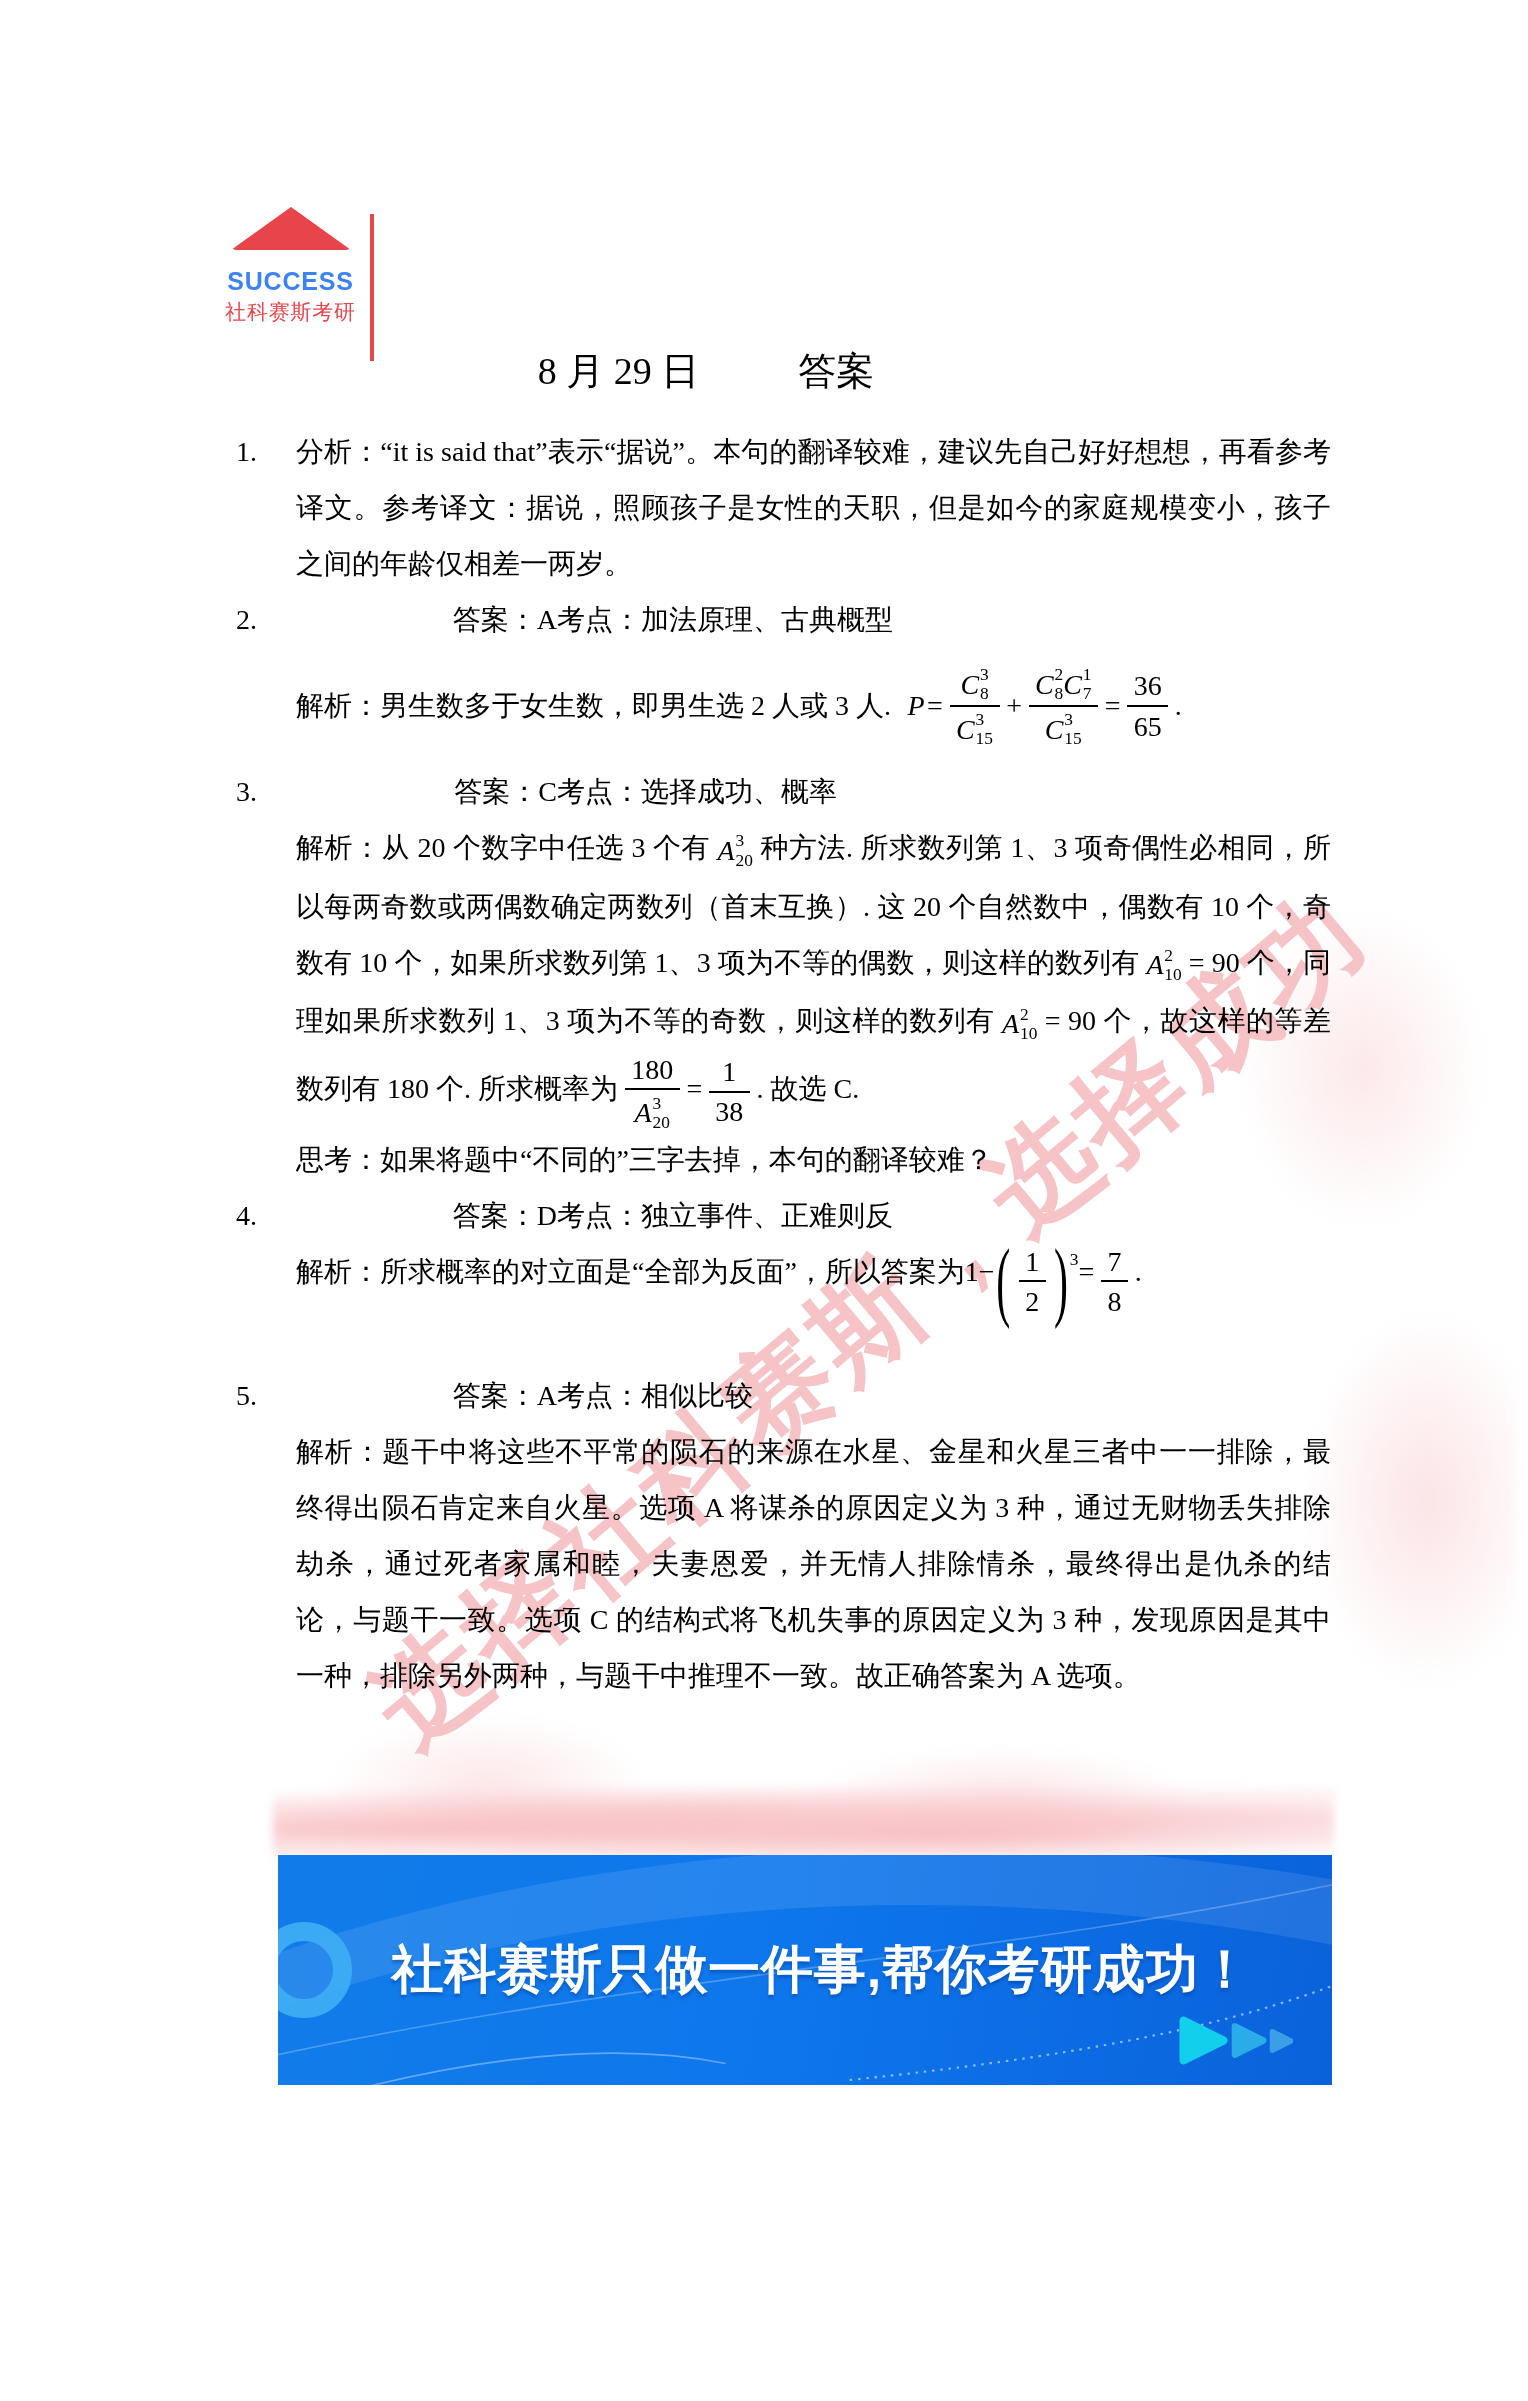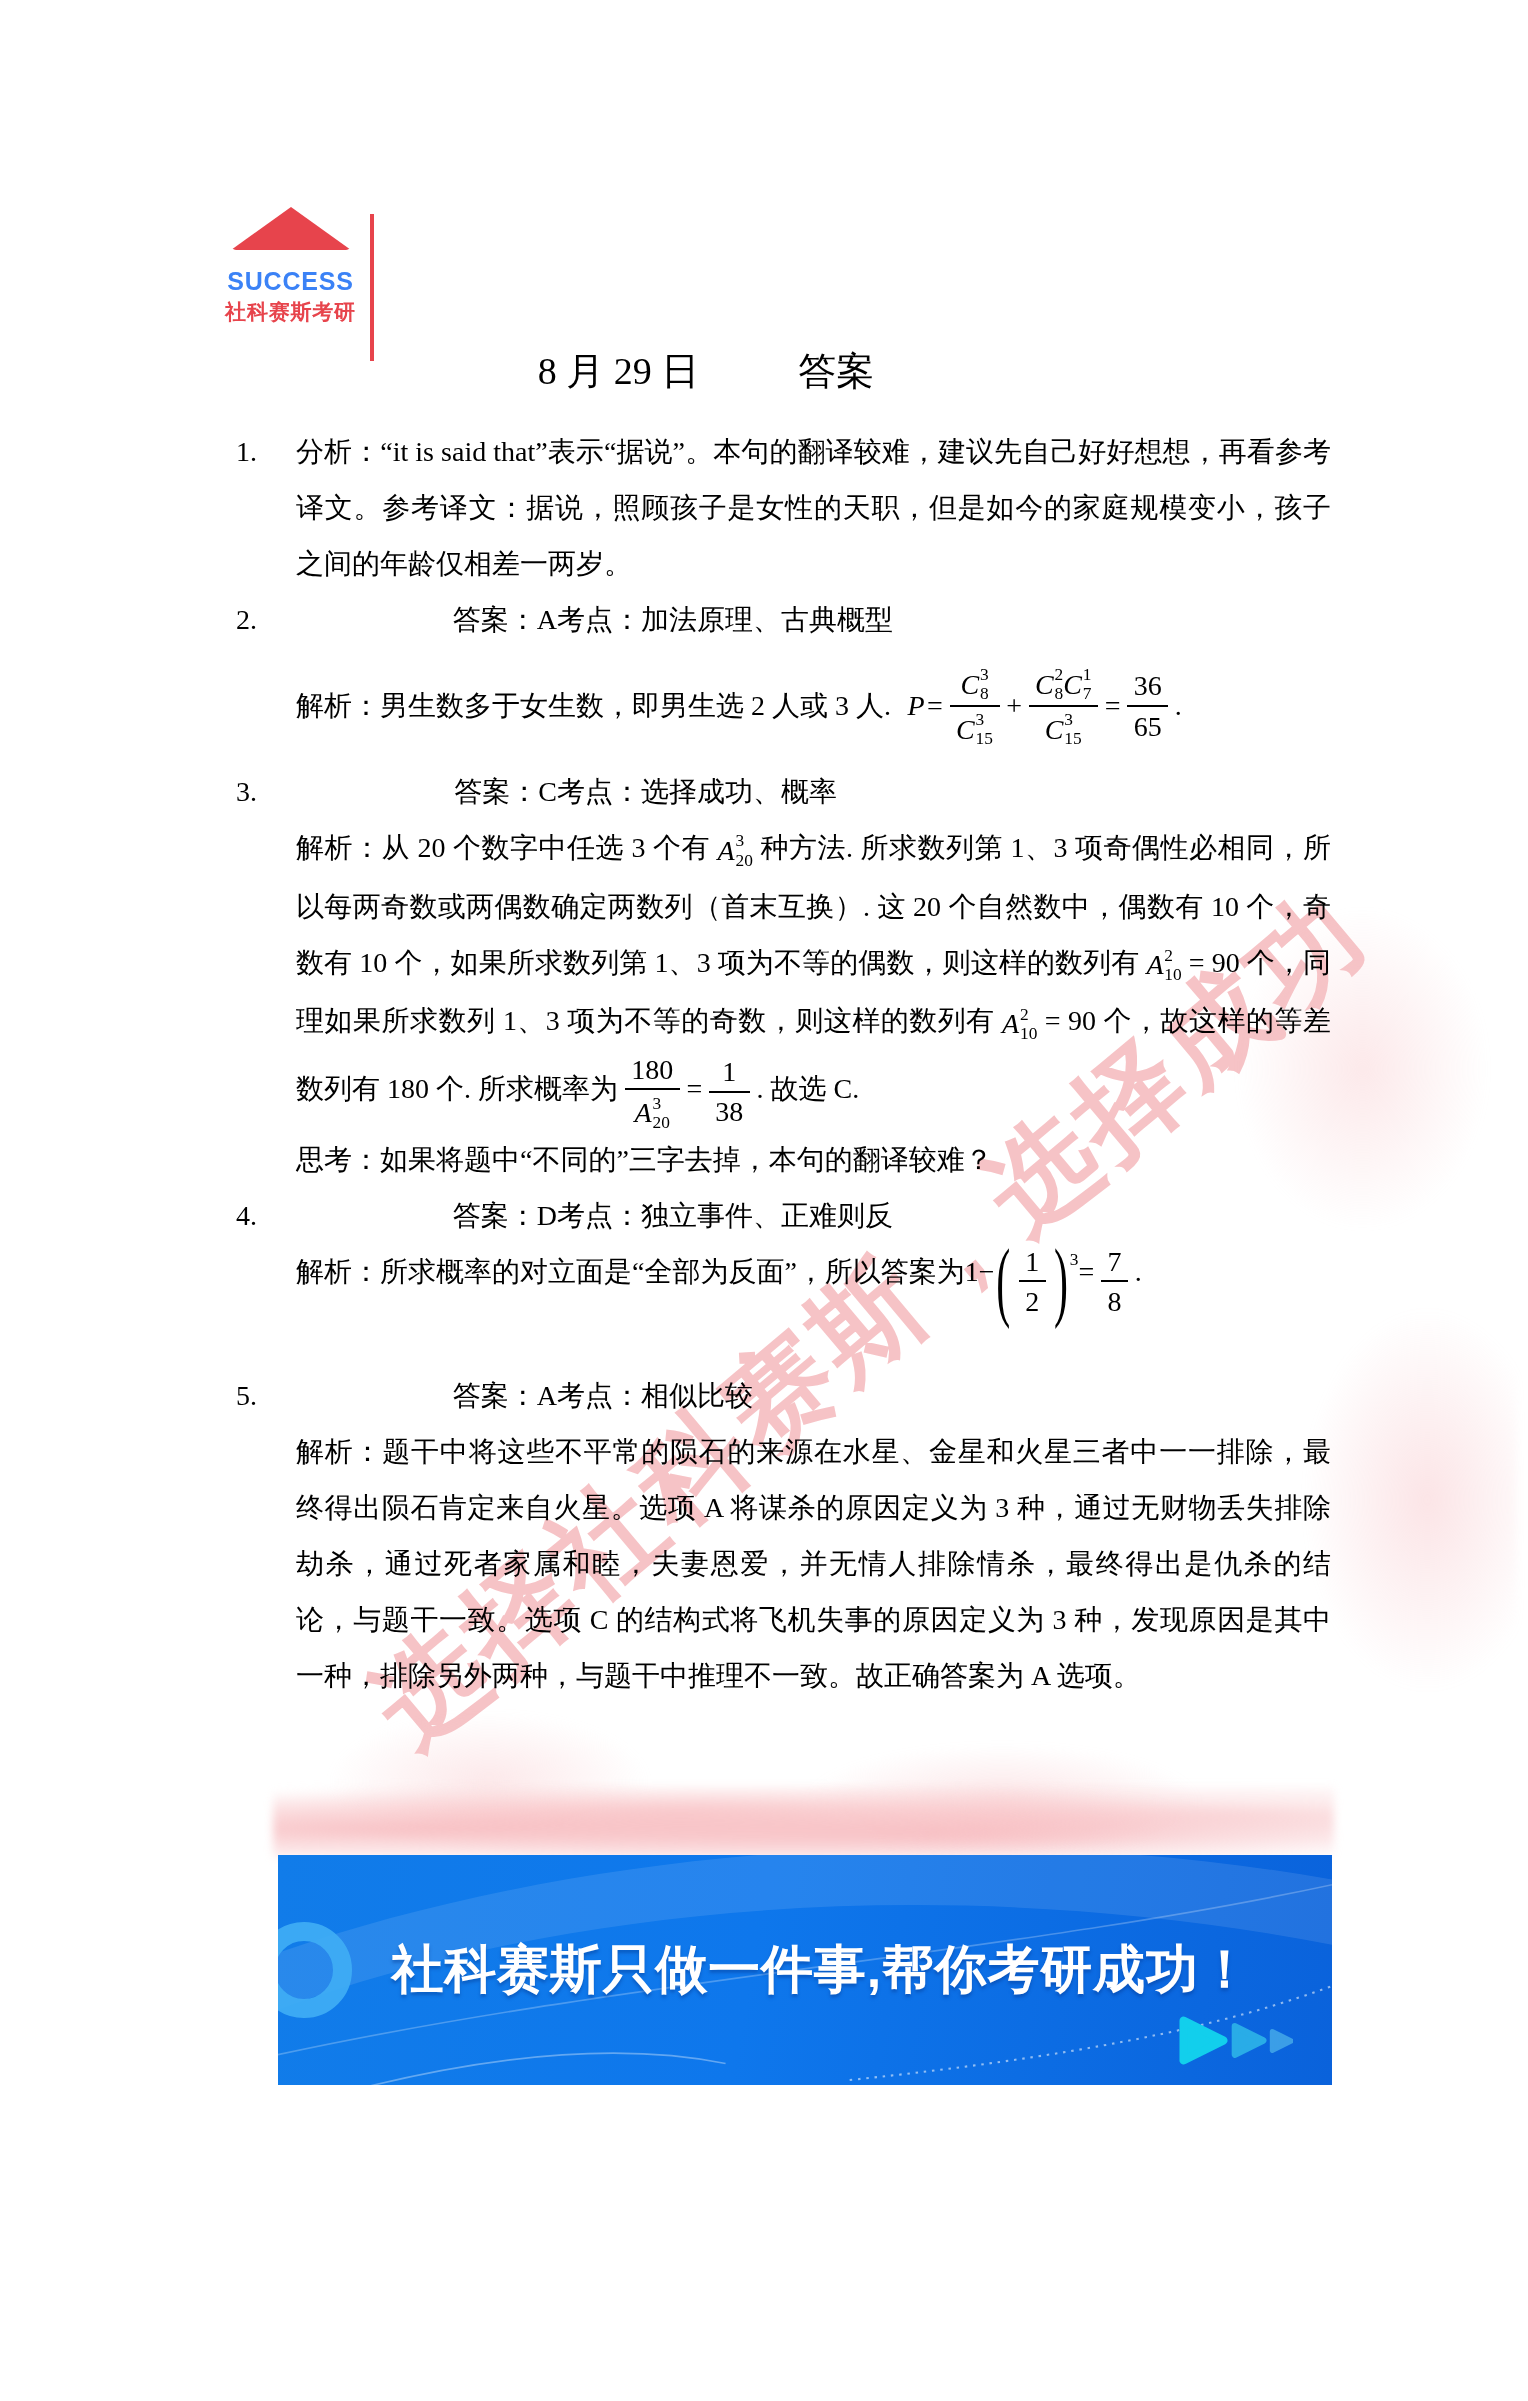--- a/index.html
+++ b/index.html
@@ -5,21 +5,21 @@
   html,body{margin:0;padding:0;}
   body{width:1528px;height:2401px;position:relative;overflow:hidden;background:#ffffff;
        font-family:"Liberation Serif","DejaVu Serif",serif;color:#000;}
   
   .header{position:absolute;left:224px;top:199px;width:1102px;height:182px;}
   .logo{position:absolute;left:0;top:8.3px;width:133px;text-align:center;}
   .roof{width:0;height:0;margin:0 auto;border-left:60px solid transparent;border-right:60px solid transparent;
         border-bottom:43px solid #E7444C;border-radius:5px;}
   .brand{font-family:"Liberation Sans","DejaVu Sans",sans-serif;font-weight:900;color:#3b82f6;
          font-size:25px;letter-spacing:0.8px;margin-top:17px;}
-  .brand-sub{font-family:"Liberation Sans","DejaVu Sans",sans-serif;font-weight:700;color:#E7444C;
+  .brand-sub{font-family:"Liberation Sans","DejaVu Sans",sans-serif;font-weight:400;color:#E7444C;
          font-size:21px;letter-spacing:0.8px;margin-top:1.7px;white-space:nowrap;}
   .hdr-divider{position:absolute;left:146px;top:15px;width:4.1px;height:147px;background:#E7444C;}
   .hdr-slogan{position:absolute;left:176px;top:25px;width:928px;
          font-family:"Liberation Sans","DejaVu Sans",sans-serif;font-weight:900;color:#E7444C;
          font-size:61px;line-height:133px;white-space:nowrap;letter-spacing:0px;}
   
   .title{position:absolute;left:0;top:346px;width:1412px;text-align:center;font-size:38px;font-weight:400;}
   .title .gap{display:inline-block;width:99px;}
   
   .watermark{position:absolute;left:389px;top:1649px;transform:rotate(-40deg);transform-origin:0 50%;

